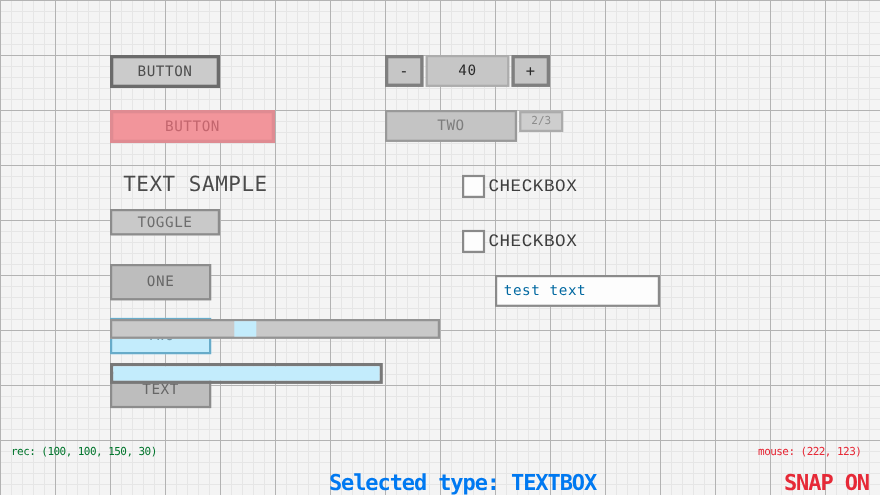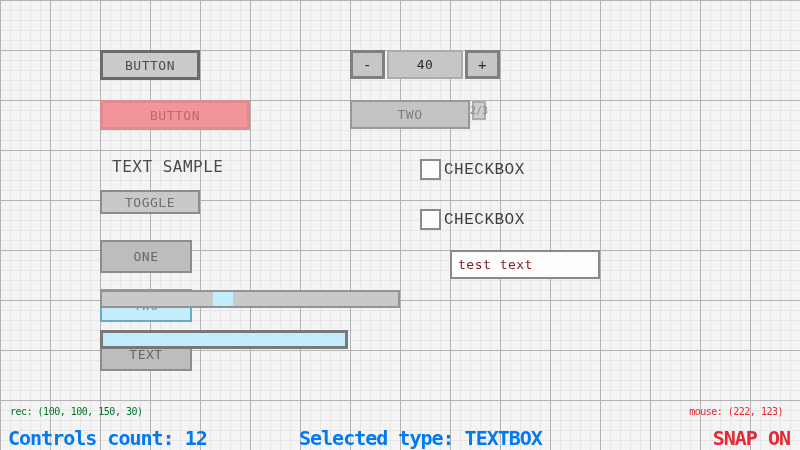--- a/index.html
+++ b/index.html
@@ -38,25 +38,25 @@
   .spin-btn{background:#c6c6c6;border:3px solid #7f7f7f;color:#2a2a2a;font-size:14px;}
   .spin-val{background:#c6c6c6;border:2px solid #acacac;color:#2a2a2a;}
   
   .combo{background:#c4c4c4;border:2px solid #999;color:#7d7d7d;}
   .combo-badge{background:#cecece;border:2px solid #ababab;color:#8c8c8c;font-size:10px;letter-spacing:0;}
   
   .cb-box{background:#fdfdfd;border:2px solid #8a8a8a;}
   .cb-row{display:flex;align-items:center;}
   .cb-label{font-size:16px;color:#3e3e3e;letter-spacing:0.5px;margin-left:3px;font-family:Liberation Mono, monospace;}
   
-  .textbox{background:#fdfdfd;border:2px solid #8a8a8a;color:#7f1d1d;
+  .textbox{background:#fdfdfd;border:2px solid #8a8a8a;color:#0369a1;
     font-family:"DejaVu Sans Mono","Liberation Mono",monospace;font-size:13px;
     padding:0 0 0 6px;outline:none;letter-spacing:0.5px;}
   
-  .sample-label{font-size:16px;color:#4b4b4b;letter-spacing:0.5px;white-space:nowrap;}
+  .sample-label{font-size:19px;color:#4b4b4b;letter-spacing:0.5px;white-space:nowrap;}
   
   .st-small{font-size:10px;letter-spacing:-0.5px;white-space:nowrap;}
   .st-big{font-size:20px;font-weight:bold;letter-spacing:-1px;white-space:nowrap;}
   .green{color:#00752c;}
   .blue{color:#0079f1;}
   .red{color:#e62937;}
   .right-align{text-align:right;}
 </style>
 </head>
 <body>
@@ -83,37 +83,36 @@
 
   <div class="abs progress" style="left:100px;top:330px;width:248px;height:19px;">
     <div class="progress-fill" style="width: 100%;"></div>
   </div>
 
   <div class="abs ctl spin-btn" style="left:350px;top:50px;width:35px;height:29px;">-</div>
   <div class="abs ctl spin-val" style="left:387px;top:50px;width:76px;height:29px;">40</div>
   <div class="abs ctl spin-btn" style="left:465px;top:50px;width:35px;height:29px;">+</div>
 
   <div class="abs ctl combo" style="left:350px;top:100px;width:120px;height:29px;">TWO</div>
-  <div class="abs ctl combo-badge" style="left:472px;top:101px;width:14px;height:19px;">2/3</div>
+  <div class="abs ctl combo-badge" style="left:472px;top:101px;width:40px;height:19px;">2/3</div>
 
   <div class="abs cb-row" style="left:420px;top:159px;height:21px;">
     <div class="cb-box" style="width:21px;height:21px;box-sizing:border-box;"></div>
     <span class="cb-label">CHECKBOX</span>
   </div>
 
   <div class="abs cb-row" style="left:420px;top:209px;height:21px;">
     <div class="cb-box" style="width:21px;height:21px;box-sizing:border-box;"></div>
     <span class="cb-label">CHECKBOX</span>
   </div>
 
   <input class="abs textbox" style="left: 450px; top: 250px; width: 150px; height: 29px;" value="test text">
 
   <div class="abs st-small green" style="left:10px;top:406px;">rec: (100, 100, 150, 30)</div>
 
-  <div class="abs st-big blue" style="left:8px;top:426px;">Controls count: 12</div>
 
   <div class="abs st-big blue" style="left:299px;top:426px;">Selected type: TEXTBOX</div>
 
   <div class="abs st-small red right-align" style="right:17px;top:406px;">mouse: (222, 123)</div>
 
   <div class="abs st-big red right-align" style="right:10px;top:426px;">SNAP ON</div>
 
 </div>
 
 </body></html>

